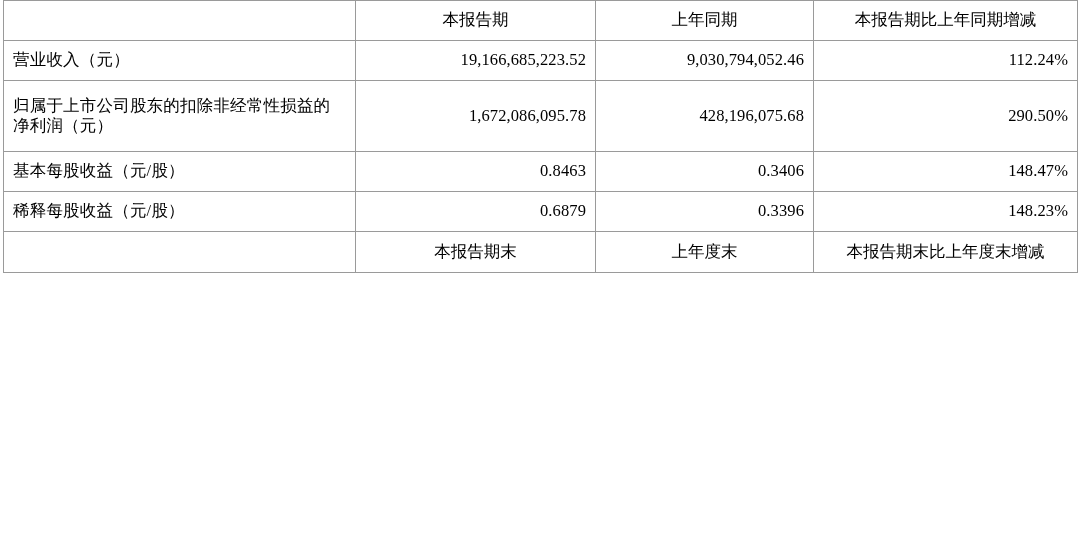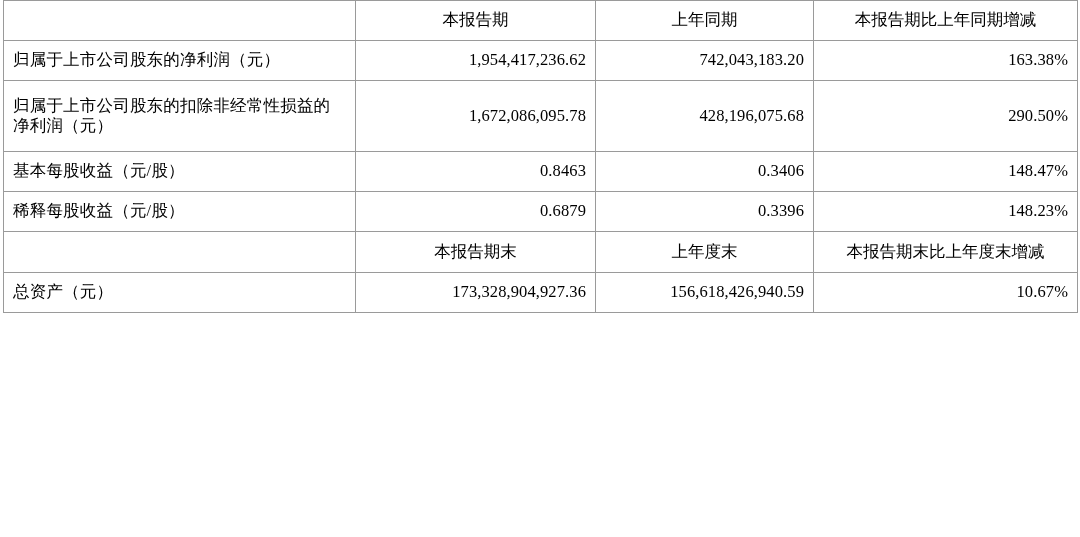--- a/index.html
+++ b/index.html
@@ -73,27 +73,27 @@
         <col class="c3">
     </colgroup>
     <tbody>
       <tr>
         <td class="hdr-blank"></td>
         <td class="hdr">本报告期</td>
         <td class="hdr">上年同期</td>
         <td class="hdr">本报告期比上年同期增减</td>
       </tr>
 
+      <tr>
+        <td class="label">营业收入（元）</td>
+        <td class="num">19,166,685,223.52</td>
+        <td class="num">9,030,794,052.46</td>
+        <td class="num">112.24%</td>
+      </tr>
 
-      <tr>
-        <td class="label">归属于上市公司股东的净利润（元）</td>
-        <td class="num">1,954,417,236.62</td>
-        <td class="num">742,043,183.20</td>
-        <td class="num">163.38%</td>
-      </tr>
 
       <tr class="tall">
         <td class="label">归属于上市公司股东的扣除非经常性损益的净利润（元）</td>
         <td class="num">1,672,086,095.78</td>
         <td class="num">428,196,075.68</td>
         <td class="num">290.50%</td>
       </tr>
 
 
       <tr>
@@ -111,22 +111,16 @@
       </tr>
 
 
       <tr class="section">
         <td class="hdr-blank"></td>
         <td class="hdr">本报告期末</td>
         <td class="hdr">上年度末</td>
         <td class="hdr">本报告期末比上年度末增减</td>
       </tr>
 
-      <tr>
-        <td class="label">总资产（元）</td>
-        <td class="num">173,328,904,927.36</td>
-        <td class="num">156,618,426,940.59</td>
-        <td class="num">10.67%</td>
-      </tr>
 
     </tbody>
   </table>
 </div>
 
 </body></html>

